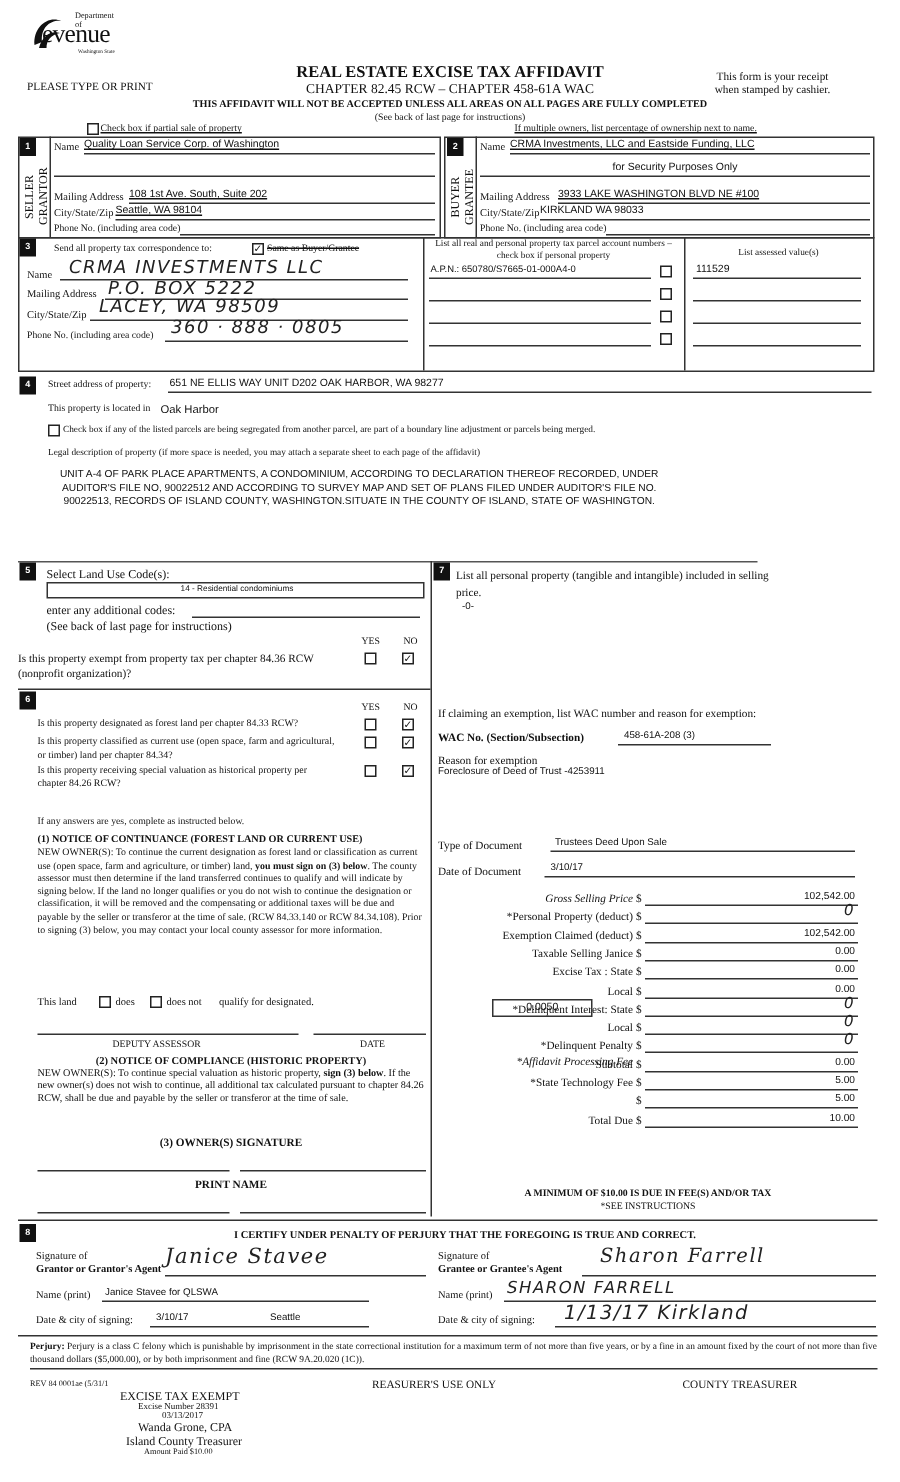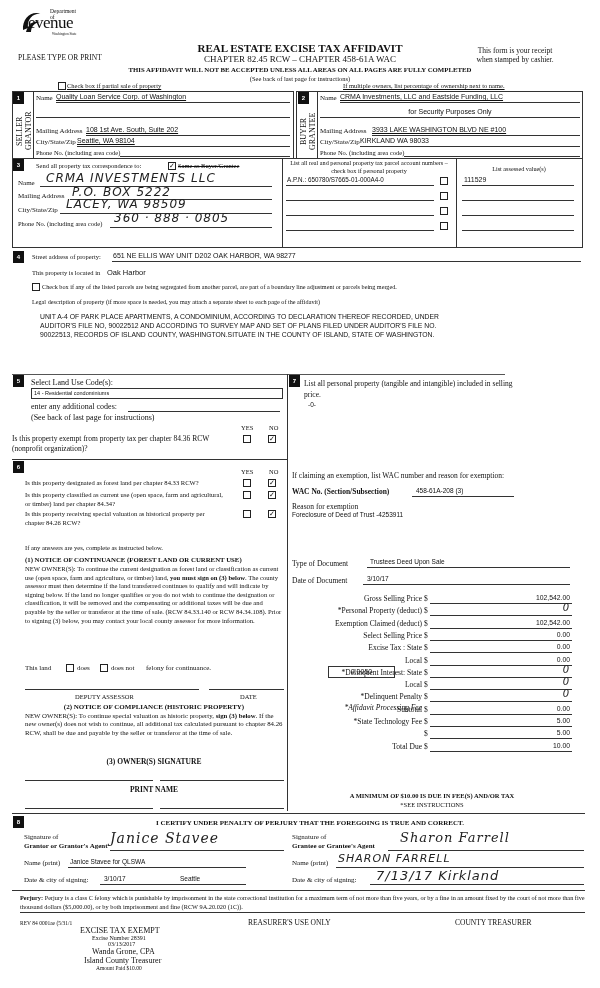--- a/index.html
+++ b/index.html
@@ -8,21 +8,21 @@
   .abs { position:absolute; }
   .sans { font-family:Liberation Serif, serif; }
   .hand { font-family:"DejaVu Sans", sans-serif; font-style:italic; letter-spacing:1px; color:#222; }
   .num { position:absolute; background:#111; color:#fff; font-size:6px; font-weight:bold;
          width:11px; height:12px; line-height:12px; text-align:center; font-family:"Liberation Sans", sans-serif; }
   .box { position:absolute; border:1px solid #333; }
   .line { position:absolute; border-bottom:1px solid #333; height:0; }
   .cb { position:absolute; width:8px; height:8px; border:1px solid #222; background:#fff; box-sizing:border-box;
         font-size:7px; line-height:7px; text-align:center; font-family:"DejaVu Sans", sans-serif; }
   .vlabel { position:absolute; writing-mode:vertical-rl; transform:rotate(180deg); font-size:8px; text-align:center; line-height:9px; }
-  .fill { font-family:"Liberation Sans", sans-serif; font-size:7px; }
+  .fill { font-family:"Liberation Sans", sans-serif; font-size:7px;text-align:center; }
   .r { text-align:right; }
   .c { text-align:center; }
   .b { font-weight:bold; }
   .strike { text-decoration:line-through; }
 </style>
 </head>
 <body>
 
 <div class="abs" style="left:20px;top:8px;width:60px;height:34px;">
   <svg width="22" height="24" style="position:absolute;left:0;top:2px;">
@@ -178,21 +178,21 @@
 <div class="abs b" style="left:25px;top:556px;font-size:6.8px;">(1) NOTICE OF CONTINUANCE  (FOREST LAND OR CURRENT USE)</div>
 <div class="abs" style="left:25px;top:565px;width:258px;font-size:6.6px;line-height:8.6px;">
   <span>NEW OWNER(S): To continue the current designation as forest land or classification as current use (open space, farm and agriculture, or timber) land,</span>
   <b>you must sign on (3) below</b><span>. The county assessor must then determine if the land transferred continues to qualify and will indicate by signing below. If the land no longer qualifies or you do not wish to continue the designation or classification, it will be removed and the compensating or additional taxes will be due and payable by the seller or transferor at the time of sale. (RCW 84.33.140 or RCW 84.34.108). Prior to signing (3) below, you may contact your local county assessor for more information.</span>
 </div>
 <div class="abs" style="left:25px;top:664px;font-size:7px;">This land</div>
 <div class="cb" style="left:66px;top:664px;"></div>
 <div class="abs" style="left:77px;top:664px;font-size:7px;">does</div>
 <div class="cb" style="left:100px;top:664px;"></div>
 <div class="abs" style="left:111px;top:664px;font-size:7px;">does not</div>
-<div class="abs" style="left:146px;top:664px;font-size:7px;">felony for continuance.</div>
+<div class="abs" style="left:146px;top:664px;font-size:7px;">qualify for designated.</div>
 <div class="line" style="left:25px;top:689px;width:174px;"></div>
 <div class="line" style="left:209px;top:689px;width:75px;"></div>
 <div class="abs" style="left:75px;top:693px;font-size:6.5px;">DEPUTY ASSESSOR</div>
 <div class="abs" style="left:240px;top:693px;font-size:6.5px;">DATE</div>
 <div class="abs b c" style="left:25px;width:258px;top:703px;font-size:7px;">(2) NOTICE OF COMPLIANCE (HISTORIC PROPERTY)</div>
 <div class="abs" style="left:25px;top:712px;width:258px;font-size:6.8px;line-height:8.4px;">
   <span>NEW OWNER(S): To continue special valuation as historic property,</span>
   <b>sign (3) below</b><span>. If the new owner(s) does not wish to continue, all additional tax calculated pursuant to chapter 84.26 RCW, shall be due and payable by the seller or transferor at the time of sale.</span>
 </div>
 <div class="abs b c" style="left:25px;width:258px;top:757px;font-size:7.5px;">(3)  OWNER(S) SIGNATURE</div>
@@ -214,33 +214,33 @@
 <div class="abs fill" style="left:292px;top:511px;font-size:6.5px;">Foreclosure of Deed of Trust -4253911</div>
 
 <div class="abs" style="left:292px;top:559px;font-size:7.5px;">Type of Document</div>
 <div class="abs fill" style="left:370px;top:558px;font-size:6.5px;">Trustees Deed Upon Sale</div>
 <div class="line" style="left:367px;top:567px;width:203px;"></div>
 <div class="abs" style="left:292px;top:576px;font-size:7.5px;">Date of Document</div>
 <div class="abs fill" style="left:367px;top:575px;font-size:6.5px;">3/10/17</div>
 <div class="line" style="left:363px;top:584px;width:207px;"></div>
 
 <div id="tax-rows">
-    <div class="abs r" style="left:290px;width:132px;top:594px;font-size:7.5px;">Gross Selling Price</div>
+    <div class="abs r" style="left:290px;width:132px;top:594px;font-size:7.5px;font-style:italic;">Gross Selling Price</div>
        <div class="abs" style="left:424px;top:594px;font-size:7.5px;">$</div>
        <div class="abs fill r" style="left:430px;width:140px;font-size:6.8px;top:594px;">102,542.00</div>
        <div class="line" style="left:430px;top:603px;width:142px;"></div>
     <div class="abs r" style="left:290px;width:132px;top:606.3px;font-size:7.5px;">*Personal Property (deduct)</div>
        <div class="abs" style="left:424px;top:606.3px;font-size:7.5px;">$</div>
        <div class="abs hand r" style="left:430px;width:140px;font-size:10px;top:602.3px;">0</div>
        <div class="line" style="left:430px;top:615.3px;width:142px;"></div>
     <div class="abs r" style="left:290px;width:132px;top:618.6px;font-size:7.5px;">Exemption Claimed (deduct)</div>
        <div class="abs" style="left:424px;top:618.6px;font-size:7.5px;">$</div>
        <div class="abs fill r" style="left:430px;width:140px;font-size:6.8px;top:618.6px;">102,542.00</div>
        <div class="line" style="left:430px;top:627.6px;width:142px;"></div>
-    <div class="abs r" style="left:290px;width:132px;top:630.9px;font-size:7.5px;">Select Selling Price</div>
+    <div class="abs r" style="left:290px;width:132px;top:630.9px;font-size:7.5px;">Taxable Selling Janice</div>
        <div class="abs" style="left:424px;top:630.9px;font-size:7.5px;">$</div>
        <div class="abs fill r" style="left:430px;width:140px;font-size:6.8px;top:630.9px;">0.00</div>
        <div class="line" style="left:430px;top:639.9px;width:142px;"></div>
     <div class="abs r" style="left:290px;width:132px;top:643.2px;font-size:7.5px;">Excise Tax : State</div>
        <div class="abs" style="left:424px;top:643.2px;font-size:7.5px;">$</div>
        <div class="abs fill r" style="left:430px;width:140px;font-size:6.8px;top:643.2px;">0.00</div>
        <div class="line" style="left:430px;top:652.2px;width:142px;"></div>
     <div class="abs r" style="left:290px;width:132px;top:655.5px;font-size:7.5px;">Local</div>
        <div class="abs" style="left:424px;top:655.5px;font-size:7.5px;">$</div>
        <div class="abs fill r" style="left:430px;width:140px;font-size:6.8px;top:655.5px;">0.00</div>
@@ -296,21 +296,21 @@
 <div class="line" style="left:100px;top:884px;width:146px;"></div>
 
 <div class="abs" style="left:292px;top:833px;font-size:7px;">Signature of</div>
 <div class="abs b" style="left:292px;top:842px;font-size:7px;">Grantee or Grantee's Agent</div>
 <div class="abs hand" style="left:400px;top:830px;font-size:13px;font-family:'DejaVu Serif',serif;">Sharon Farrell</div>
 <div class="line" style="left:388px;top:850px;width:196px;"></div>
 <div class="abs" style="left:292px;top:859px;font-size:7px;">Name (print)</div>
 <div class="abs hand" style="left:338px;top:852px;font-size:11px;">SHARON FARRELL</div>
 <div class="line" style="left:336px;top:867px;width:248px;"></div>
 <div class="abs" style="left:292px;top:876px;font-size:7px;">Date &amp; city of signing:</div>
-<div class="abs hand" style="left:376px;top:868px;font-size:13px;">7/13/17  Kirkland</div>
+<div class="abs hand" style="left:376px;top:868px;font-size:13px;">1/13/17  Kirkland</div>
 <div class="line" style="left:370px;top:884px;width:214px;"></div>
 
 <div class="abs" style="left:12px;top:890px;width:573px;border-top:1px solid #333;"></div>
 <div class="abs" style="left:20px;top:893px;width:566px;font-size:6.3px;line-height:9px;">
   <b>Perjury:</b>
   <span>Perjury is a class C felony which is punishable by imprisonment in the state correctional institution for a maximum term of not more than five years, or by a fine in an amount fixed by the court of not more than five thousand dollars ($5,000.00), or by both imprisonment and fine (RCW 9A.20.020 (1C)).</span>
 </div>
 <div class="abs" style="left:20px;top:912px;width:565px;border-top:1px solid #333;"></div>
 
 <div class="abs" style="left:20px;top:920px;font-size:5.5px;">REV 84 0001ae (5/31/1</div>

